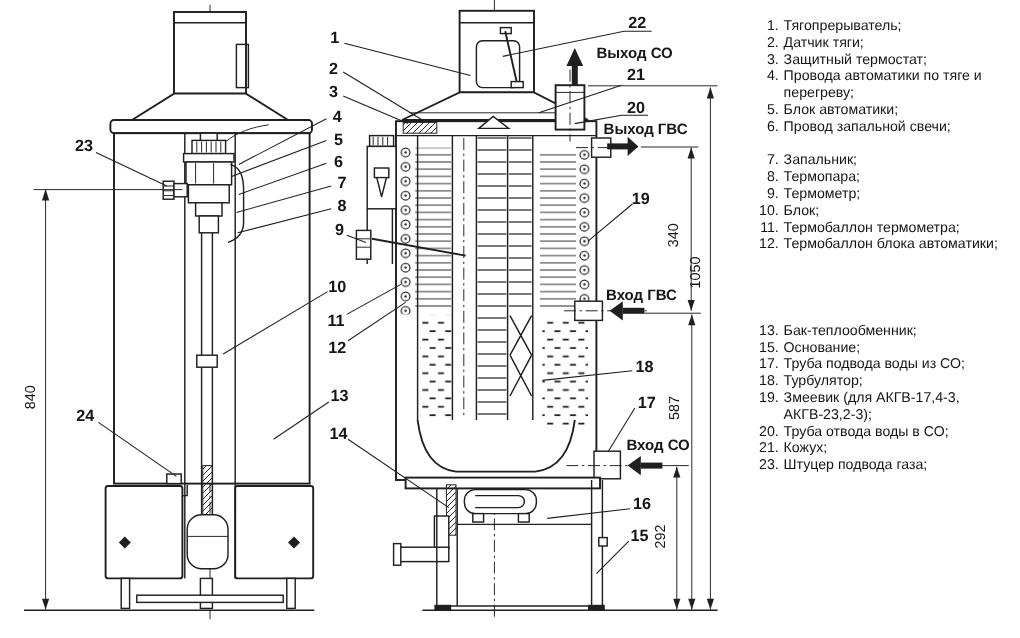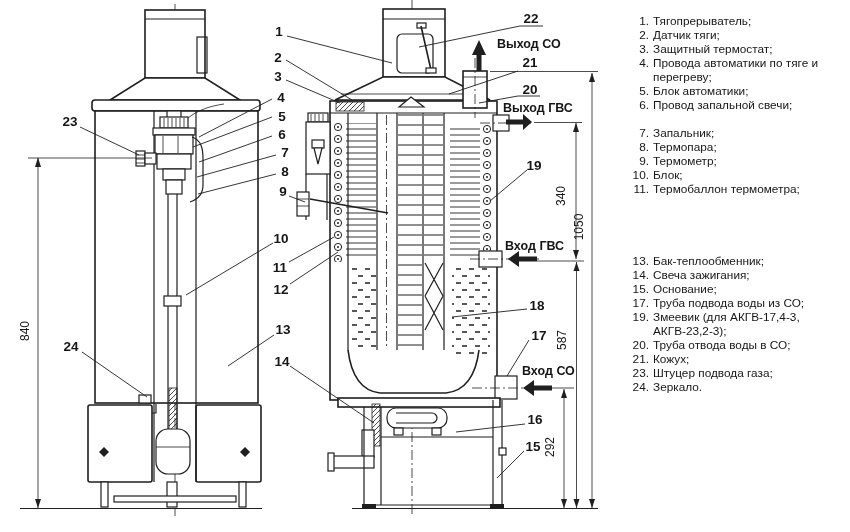--- a/index.html
+++ b/index.html
@@ -365,54 +365,54 @@
           <span class="txt">Термометр;</span>
         </div>
     <div class="lg-item">
           <span class="num">10.</span>
           <span class="txt">Блок;</span>
         </div>
     <div class="lg-item">
           <span class="num">11.</span>
           <span class="txt">Термобаллон термометра;</span>
         </div>
+    <div class="lg-item">
+          <span class="num">12.</span>
+          <span class="txt">Термобаллон блока автоматики;</span>
+        </div>
   </div>
   <div class="lg-group g3">
     <div class="lg-item">
           <span class="num">13.</span>
           <span class="txt">Бак-теплообменник;</span>
         </div>
     <div class="lg-item">
-          <span class="num">14.</span>
-          <span class="txt">Свеча зажигания;</span>
-        </div>
-    <div class="lg-item">
           <span class="num">15.</span>
           <span class="txt">Основание;</span>
         </div>
     <div class="lg-item">
           <span class="num">17.</span>
           <span class="txt">Труба подвода воды из СО;</span>
         </div>
     <div class="lg-item">
+          <span class="num">18.</span>
+          <span class="txt">Турбулятор;</span>
+        </div>
+    <div class="lg-item">
           <span class="num">19.</span>
           <span class="txt">Змеевик (для АКГВ-17,4-3, АКГВ-23,2-3);</span>
         </div>
     <div class="lg-item">
           <span class="num">20.</span>
           <span class="txt">Труба отвода воды в СО;</span>
         </div>
     <div class="lg-item">
           <span class="num">21.</span>
           <span class="txt">Кожух;</span>
         </div>
     <div class="lg-item">
           <span class="num">23.</span>
           <span class="txt">Штуцер подвода газа;</span>
         </div>
-    <div class="lg-item">
-          <span class="num">24.</span>
-          <span class="txt">Зеркало.</span>
-        </div>
   </div>
 </div>
 
 </div>
 
 </body></html>

